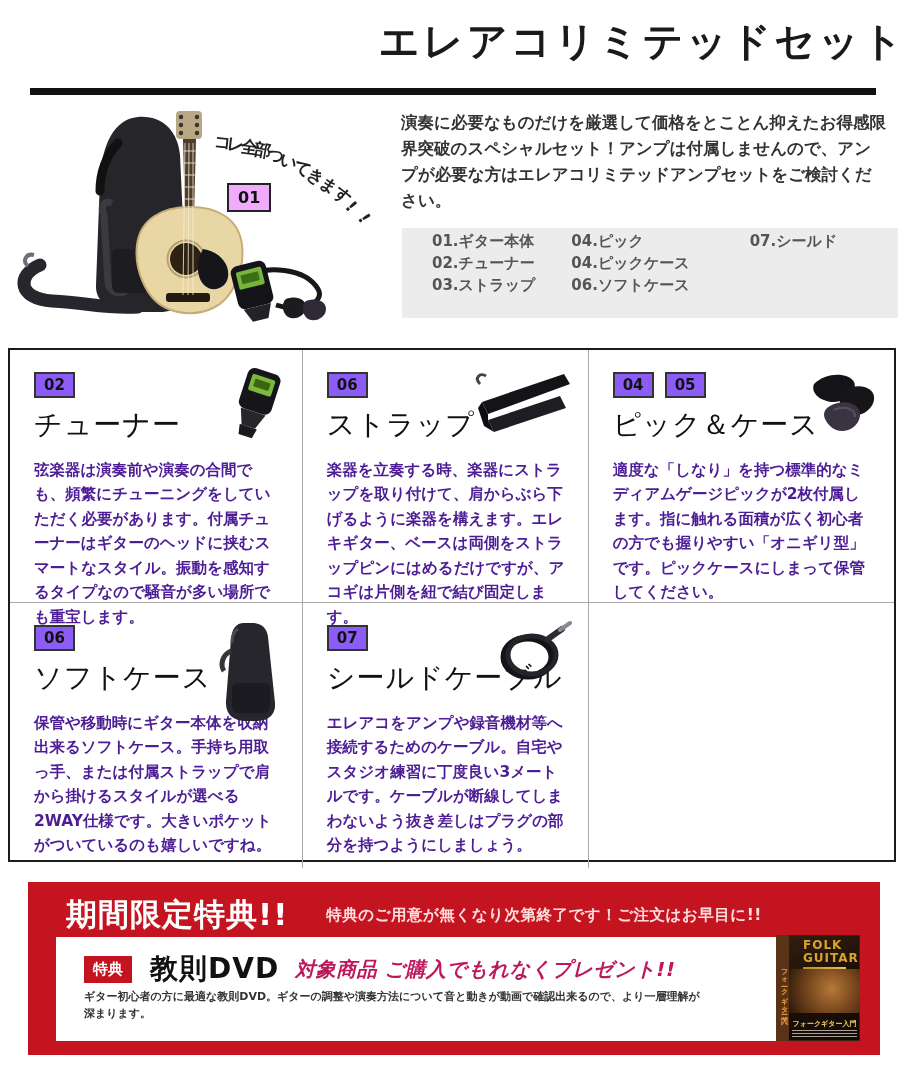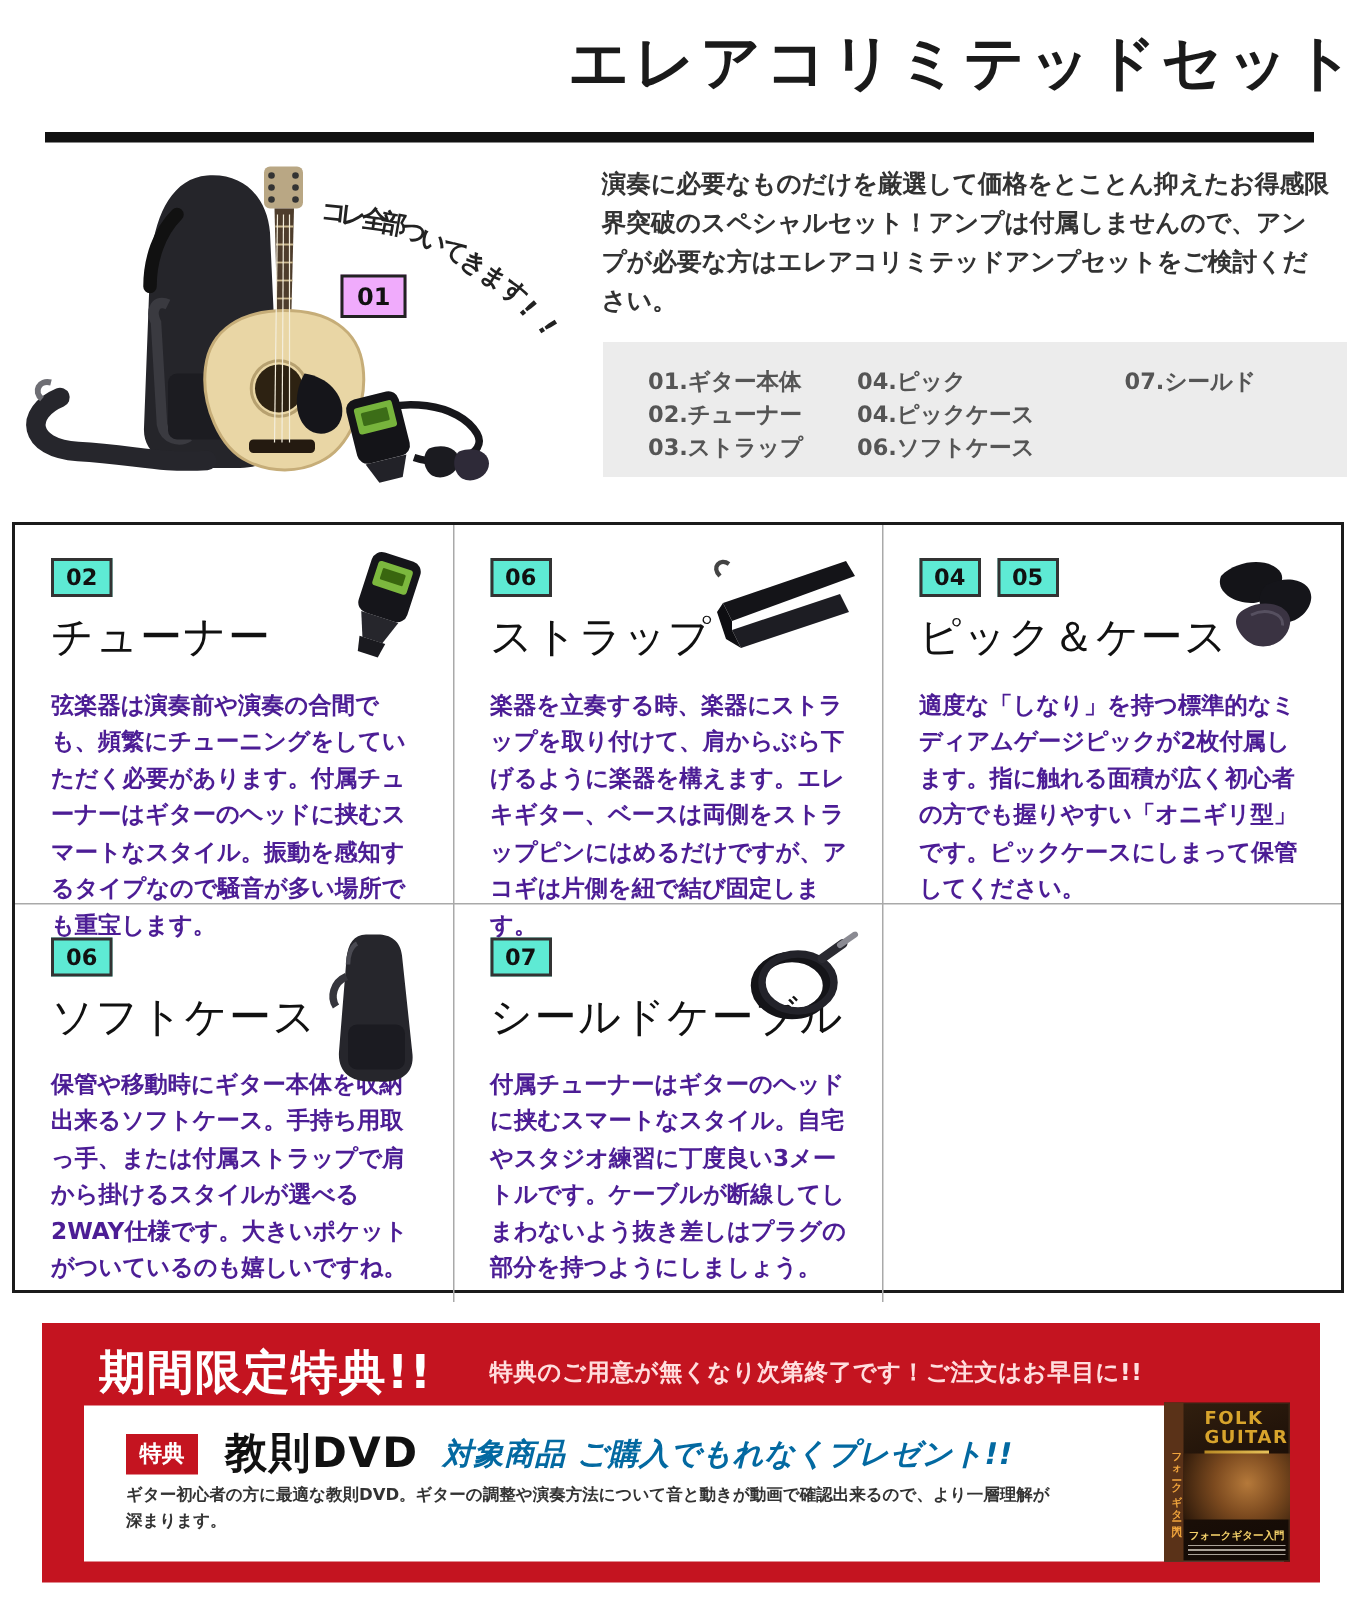--- a/index.html
+++ b/index.html
@@ -20,50 +20,50 @@
   .photo-badge{
     position:absolute;left:227px;top:183px;border:2px solid #222;background:#f0abfc;
     padding:3px 9px;font-weight:bold;font-size:16px;color:#111;
   }
   .intro-text{
     position:absolute;left:401px;top:110px;width:486px;
     font-size:16.5px;font-weight:600;line-height:1.57;color:#333;margin:0;
   }
   .items-box{
     position:absolute;left:402px;top:228px;width:496px;height:90px;background:#ececec;
-    display:flex;align-items:flex-start;padding-top:16px;box-sizing:border-box;
+    display:flex;align-items:flex-start;padding-top:3px;box-sizing:border-box;
   }
   .items-col{list-style:none;margin:0;padding:0 0 0 30px;font-size:15px;font-weight:bold;color:#555;line-height:1.45;}
   .items-col:nth-child(2){padding-left:36px;}
   .items-col:nth-child(3){padding-left:60px;}
   
   .grid-box{
     position:absolute;left:8px;top:348px;width:888px;height:514px;box-sizing:border-box;
     border:2px solid #1b1b1b;display:grid;grid-template-columns:1fr 0.98fr 1.05fr;grid-template-rows:252px 1fr;
   }
   .cell{position:relative;padding:22px 20px 10px 24px;box-sizing:border-box;}
   .cell:nth-child(3n+2),.cell:nth-child(3n+3){border-left:1px solid #a9a9a9;}
   .cell:nth-child(n+4){border-top:1px solid #a9a9a9;}
   .num-badge{
-    display:inline-block;border:2px solid #333;background:#5eead4;padding:2px 8px;
+    display:inline-block;border:2px solid #333;background:#8b5cf6;padding:2px 8px;
     font-weight:bold;font-size:15px;color:#111;margin-right:6px;
   }
   .cell h3{margin:8px 0 14px 0;font-size:28px;font-weight:500;letter-spacing:1px;color:#111;}
   .cell p{margin:0;font-size:15.5px;font-weight:600;line-height:1.58;color:#4c1d95;}
   .cell .icon{position:absolute;top:18px;right:14px;}
   
   .promo{position:absolute;left:28px;top:882px;width:852px;height:173px;background:#c41420;}
   .promo-head{position:absolute;left:38px;top:12px;display:flex;align-items:center;}
   .promo-title{margin:0;font-size:31px;font-weight:bold;color:#fff;letter-spacing:1px;}
   .promo-sub{margin-left:38px;font-size:15.5px;font-weight:bold;color:#ffdede;letter-spacing:0.5px;}
   .promo-box{position:absolute;left:28px;top:55px;width:800px;height:104px;background:#fff;}
   .dvd-row{position:absolute;left:28px;top:13px;display:flex;align-items:center;}
   .tokuten-badge{background:#c41420;color:#fff;font-size:15px;font-weight:bold;padding:4px 9px;}
   .dvd-title{margin:0 16px 0 18px;font-size:28px;font-weight:bold;color:#111;letter-spacing:1px;}
-  .dvd-catch{font-size:20px;font-weight:bold;font-style:italic;color:#0369a1;letter-spacing:0.5px;}
+  .dvd-catch{font-size:20px;font-weight:bold;font-style:italic;color:#be185d;letter-spacing:0.5px;}
   .dvd-body{position:absolute;left:28px;top:52px;width:620px;margin:0;font-size:11px;font-weight:600;line-height:1.5;color:#333;}
   
   .dvd-cover{
     position:absolute;left:720px;top:-2px;width:84px;height:106px;
     background:linear-gradient(160deg,#33200f 0%,#1d1008 45%,#120a05 100%);
     display:flex;box-shadow:0 0 0 1px #3a2414 inset;
   }
   .dvd-spine{
     width:13px;background:linear-gradient(#6b globali,#5a2f14);background:#5a3218;
     color:#f0a43c;writing-mode:vertical-rl;font-size:7px;font-weight:bold;
@@ -243,21 +243,21 @@
       <span class="num-badge">07</span>
       <h3>シールドケーブル</h3>
       <span class="icon">
         <svg width="84" height="64" viewBox="0 0 84 64">
           <ellipse cx="38" cy="36" rx="24" ry="19" fill="none" stroke="#141418" stroke-width="7"></ellipse>
           <ellipse cx="42" cy="34" rx="24" ry="19" fill="none" stroke="#23232a" stroke-width="5"></ellipse>
           <line x1="58" y1="18" x2="72" y2="8" stroke="#2b2b32" stroke-width="6" stroke-linecap="round"></line>
           <line x1="70" y1="9" x2="80" y2="2" stroke="#8a8a92" stroke-width="4" stroke-linecap="round"></line>
         </svg>
       </span>
-      <p>付属チューナーはギターのヘッドに挟むスマートなスタイル。自宅やスタジオ練習に丁度良い3メートルです。ケーブルが断線してしまわないよう抜き差しはプラグの部分を持つようにしましょう。</p>
+      <p>エレアコをアンプや録音機材等へ接続するためのケーブル。自宅やスタジオ練習に丁度良い3メートルです。ケーブルが断線してしまわないよう抜き差しはプラグの部分を持つようにしましょう。</p>
     </div>
 
     <div class="cell"></div>
   </div>
 
   <div class="promo">
     <div class="promo-head">
       <h2 class="promo-title">期間限定特典!!</h2>
       <span class="promo-sub">特典のご用意が無くなり次第終了です！ご注文はお早目に!!</span>
     </div>

